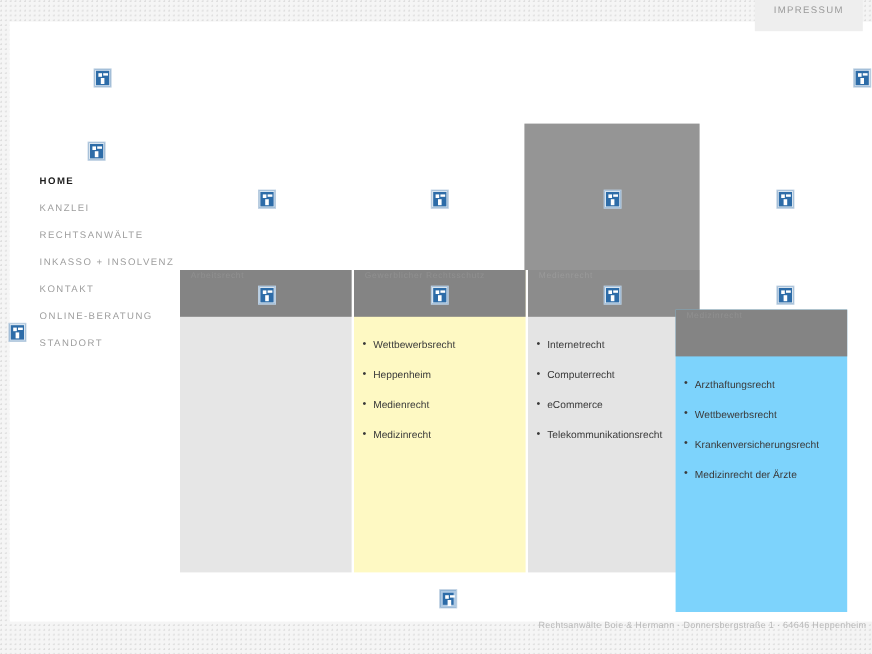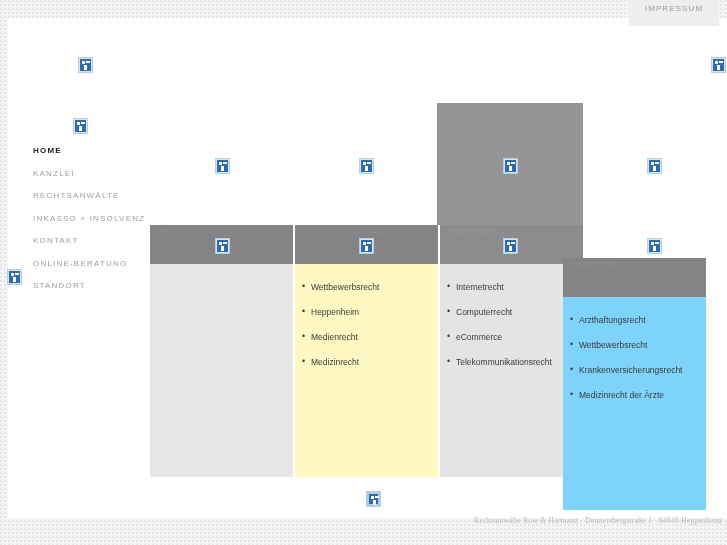--- a/index.html
+++ b/index.html
@@ -177,21 +177,20 @@
     height: 20px;
   }
   #footer-text {
     position: absolute;
     right: 5px;
     top: 0;
     font-size: 7.5px;
     color: #b9b9b9;
     letter-spacing: .25px;
     white-space: nowrap;
-    font-family: Liberation Serif, serif;
   }
 
   
   .broken-img {
     position: absolute;
     width: 13px;
     height: 14px;
     background: #2d6ca8;
     border: 1px solid #d8e4ef;
     box-sizing: border-box;

